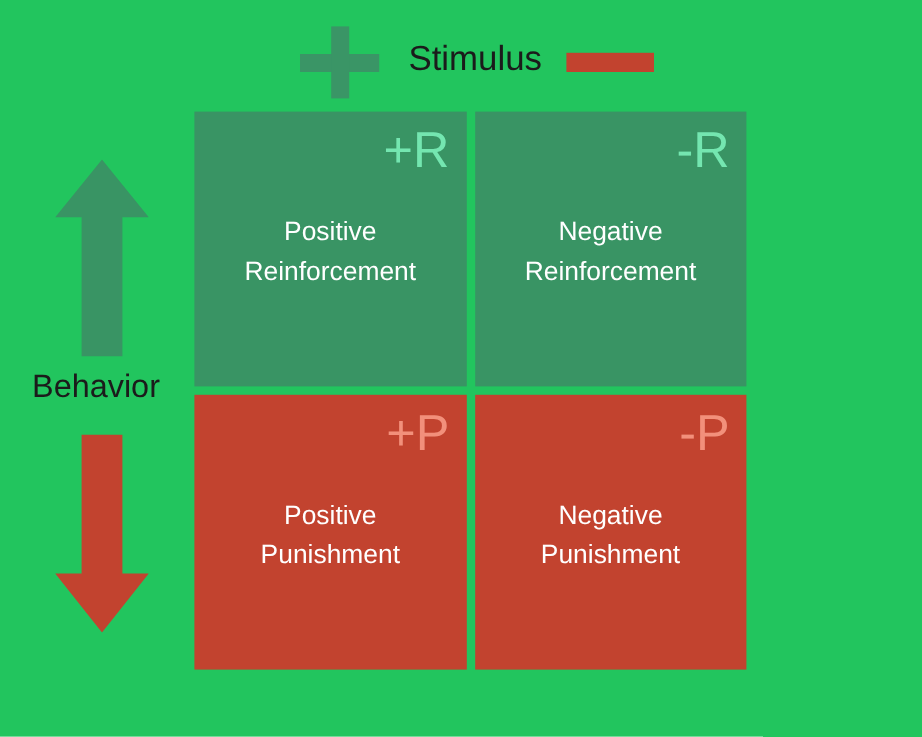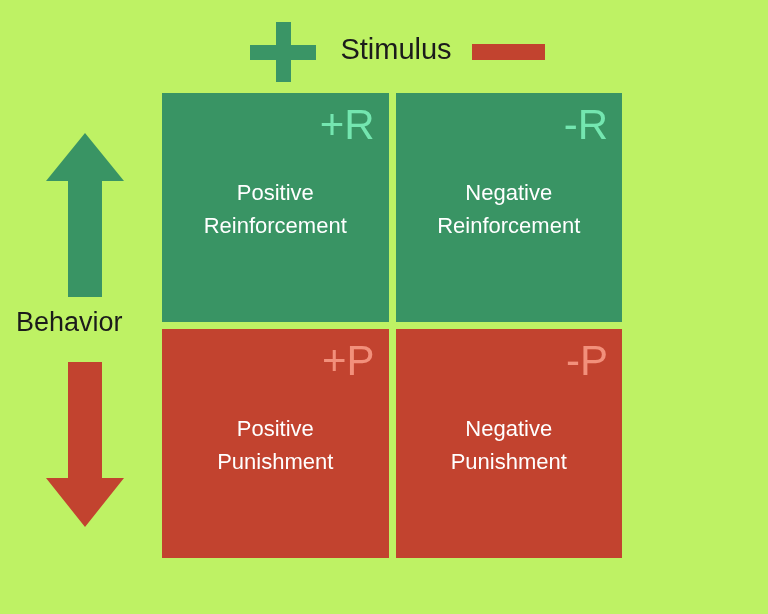--- a/index.html
+++ b/index.html
@@ -9,21 +9,21 @@
     background: #ffffff;
   }
   body {
     font-family: "Liberation Sans", sans-serif;
     -webkit-font-smoothing: antialiased;
   }
   #canvas {
     position: relative;
     width: 768px;
     height: 614px;
-    background: #bef264;
+    background: #22c55e;
     overflow: hidden;
   }
 
   
   #stimulus-header {
     position: absolute;
     left: 0;
     top: 0;
     width: 768px;
     height: 93px;
@@ -93,23 +93,24 @@
     width: 78px;
     height: 165px;
   }
   #arrow-up svg, #arrow-down svg {
     display: block;
     width: 100%;
     height: 100%;
   }
   #behavior-label {
     position: absolute;
-    left: 16px;
+    left: 0;
     top: 213px;
     width: 160px;
+    text-align: center;
     font-size: 27px;
     line-height: 32px;
     color: #1b1b1b;
     white-space: nowrap;
   }
 
   
   #matrix {
     position: absolute;
     left: 162px;

